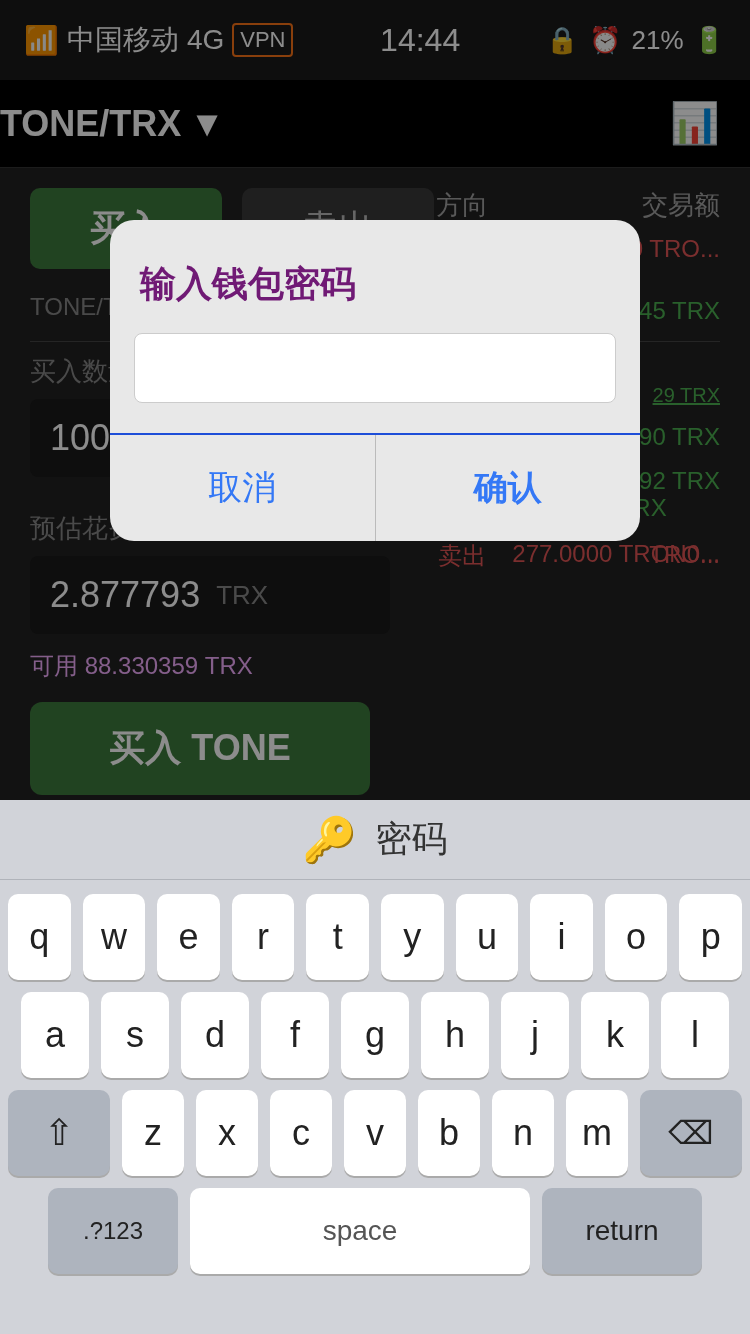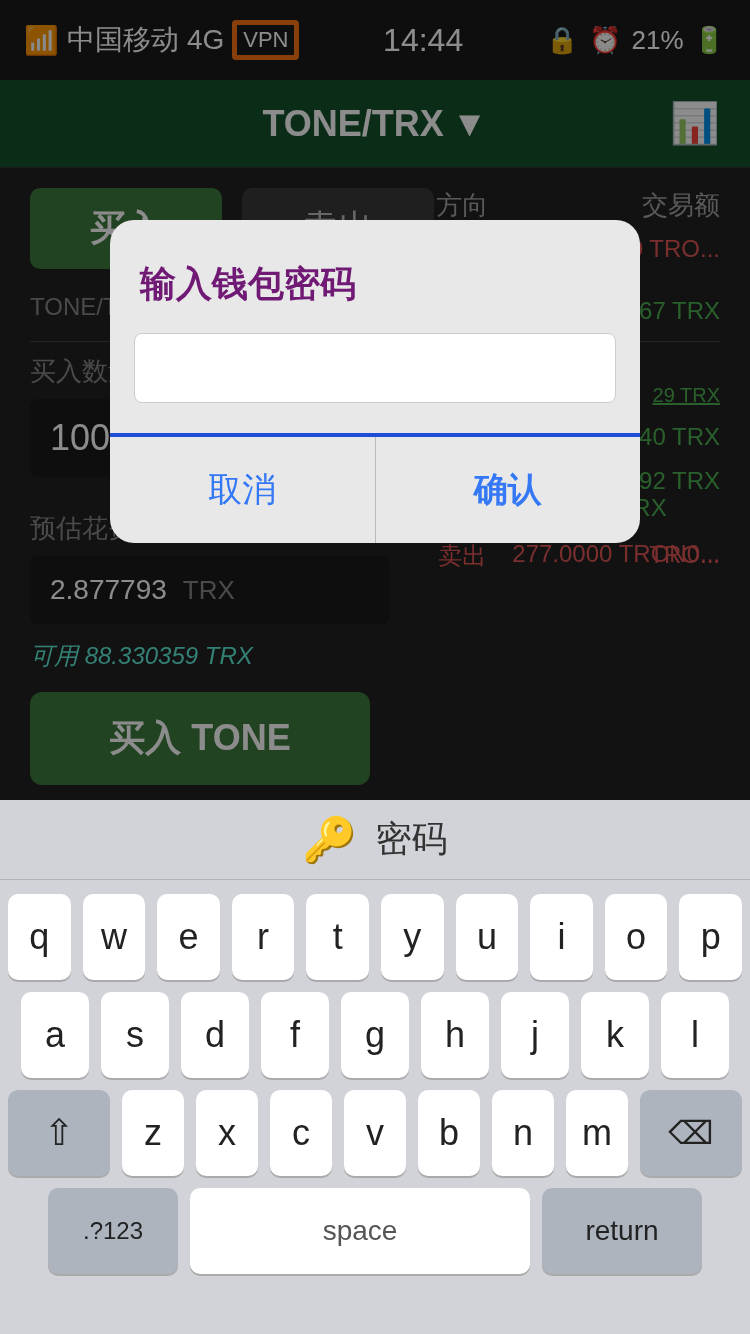--- a/index.html
+++ b/index.html
@@ -25,24 +25,24 @@
       color: white;
       font-size: 28px;
       font-weight: 500;
     }
     .status-left { display: flex; align-items: center; gap: 8px; }
     .status-right { display: flex; align-items: center; gap: 10px; font-size: 26px; }
 
     
     .header {
       height: 88px;
-      background: #14532d;
+      background: #000000;
       display: flex;
       align-items: center;
-      justify-content: center;
+      justify-content: flex-start;
       position: relative;
       border-bottom: 1px solid #333;
     }
     .header-title {
       color: white;
       font-size: 36px;
       font-weight: 600;
       display: flex;
       align-items: center;
       gap: 8px;
@@ -86,21 +86,21 @@
       border: none;
       cursor: pointer;
       margin-left: 20px;
     }
     .trade-info-label { color: #a3a3a3; font-size: 26px; }
 
     .pair-label { color: #888; font-size: 24px; margin-bottom: 8px; }
     .divider { border-bottom: 1px solid #444; margin: 12px 0; }
 
     .input-label { color: #888; font-size: 26px; margin-bottom: 10px; }
-    .available-text { color: #5eead4; font-size: 24px; margin-bottom: 20px; font-style: italic; }
+    .available-text { color: #f0abfc; font-size: 24px; margin-bottom: 20px; }
     .buy-btn {
       background: #3d7a3d;
       color: white;
       font-size: 36px;
       font-weight: 600;
       padding: 22px;
       border-radius: 12px;
       border: none;
       width: 340px;
       cursor: pointer;
@@ -145,21 +145,21 @@
       background: white;
       border: 1px solid #ccc;
       border-radius: 8px;
       height: 70px;
       font-size: 28px;
       padding: 0 16px;
       outline: none;
     }
     .dialog-buttons {
       display: flex;
-      border-top: 4px solid #1d4ed8;
+      border-top: 2px solid #1d4ed8;
     }
     .dialog-btn-cancel {
       flex: 1;
       text-align: center;
       padding: 30px 0;
       color: #3478f6;
       font-size: 34px;
       cursor: pointer;
       border: none;
       background: transparent;
@@ -246,21 +246,21 @@
     }
   </style>
 </head>
 <body>
 
 <div class="status-bar">
   <div class="status-left">
     <span>📶</span>
     <span>中国移动</span>
     <span>4G</span>
-    <span style="border:5px solid #f97316;border-radius:4px;padding:2px 6px;font-size:22px;">VPN</span>
+    <span style="border:2px solid #f97316;border-radius:4px;padding:2px 6px;font-size:22px;">VPN</span>
   </div>
   <div style="font-size:32px;font-weight:400;">14:44</div>
   <div class="status-right">
     <span>🔒</span>
     <span>⏰</span>
     <span>21%</span>
     <span>🔋</span>
   </div>
 </div>
 
@@ -291,47 +291,47 @@
       <div style="margin-top:12px;">
         <span style="color:#4caf50;font-size:24px;">TRO...</span>
       </div>
     </div>
   </div>
 
   
   <div style="display:flex;justify-content:space-between;align-items:center;margin-bottom:6px;">
     <span class="pair-label">TONE/T</span>
     <div style="text-align:right;">
-      <div style="color:#4caf50;font-size:24px;">67 TRX</div>
+      <div style="color:#4caf50;font-size:24px;">45 TRX</div>
     </div>
   </div>
 
   <div class="divider"></div>
 
   
   <div style="display:flex;justify-content:space-between;align-items:flex-start;margin-top:12px;">
     <div>
       <div class="input-label">买入数量</div>
       <div style="background:#1a1a1a;border-radius:8px;padding:18px 20px;display:inline-flex;align-items:center;width:360px;margin-bottom:16px;">
         <span style="color:white;font-size:36px;">100</span>
       </div>
     </div>
     <div style="text-align:right;padding-top:30px;">
       <div style="color:#4caf50;font-size:20px;margin-bottom:16px;text-decoration:underline;">29 TRX</div>
-      <div style="color:#4caf50;font-size:24px;margin-bottom:16px;">40 TRX</div>
+      <div style="color:#4caf50;font-size:24px;margin-bottom:16px;">90 TRX</div>
       <div style="color:#4caf50;font-size:24px;margin-bottom:16px;">92 TRX</div>
     </div>
   </div>
 
   
   <div style="display:flex;justify-content:space-between;align-items:flex-start;">
     <div>
       <div class="input-label">预估花费</div>
       <div style="background:#1a1a1a;border-radius:8px;padding:18px 20px;display:inline-flex;align-items:center;gap:16px;width:360px;margin-bottom:16px;">
-        <span style="color:white;font-size:28px;">2.877793</span>
+        <span style="color:white;font-size:36px;">2.877793</span>
         <span style="color:#888;font-size:26px;">TRX</span>
       </div>
       <div class="available-text">可用 88.330359 TRX</div>
     </div>
     <div style="text-align:right;padding-top:30px;">
       <div style="color:#e05555;font-size:24px;">TRO...</div>
     </div>
   </div>
 
   

